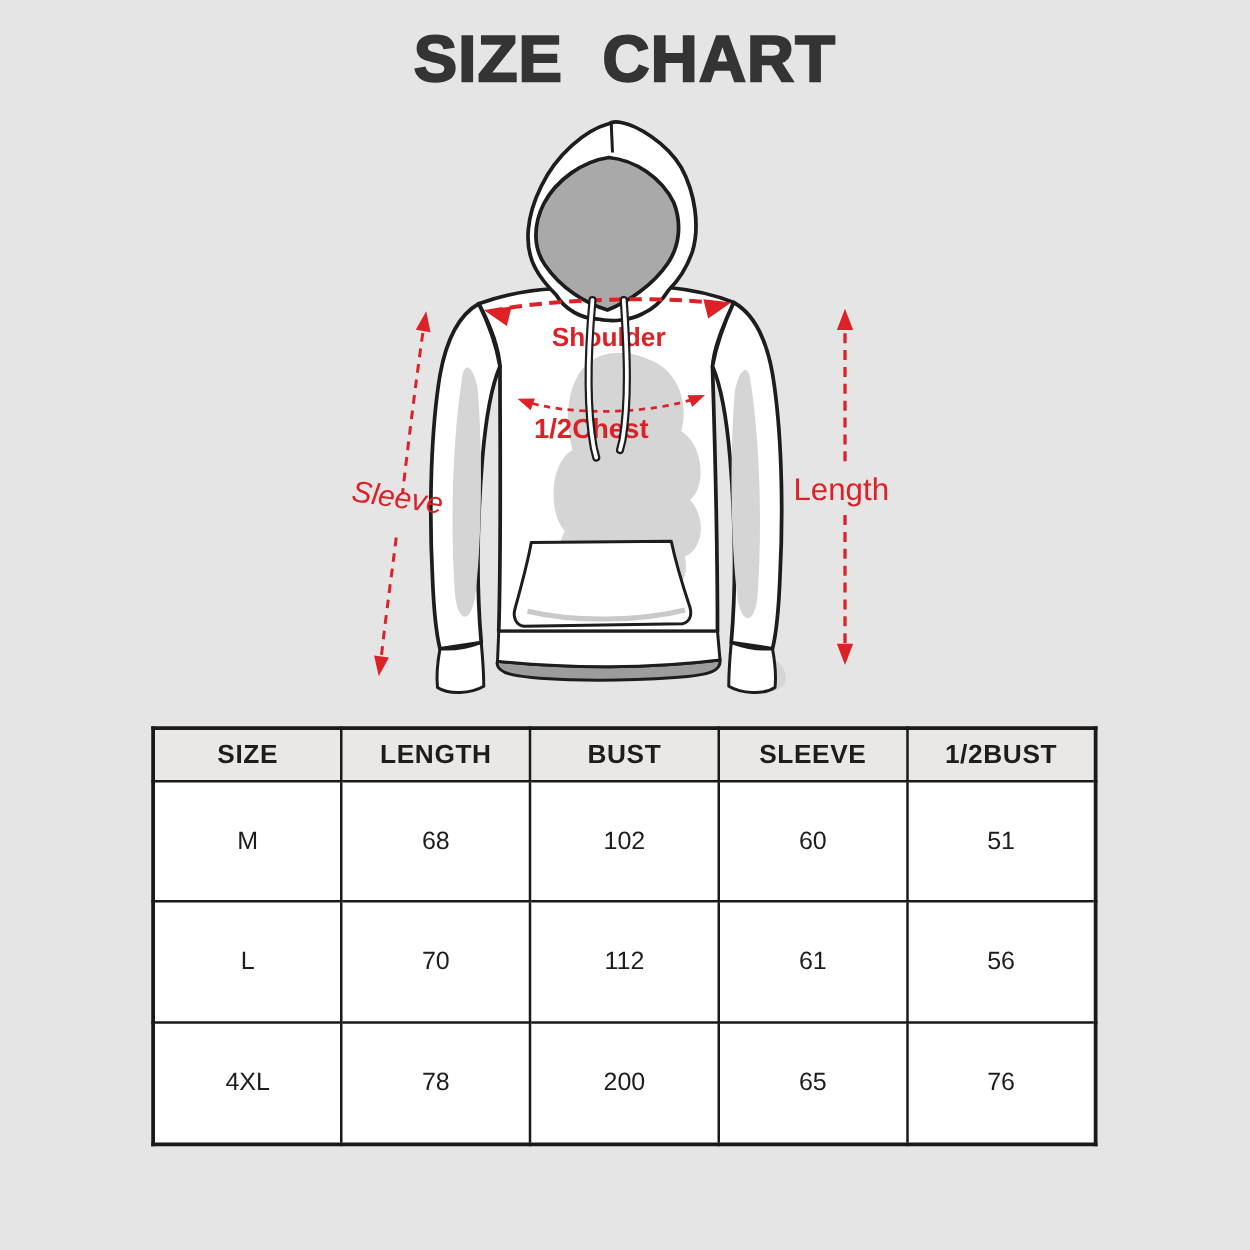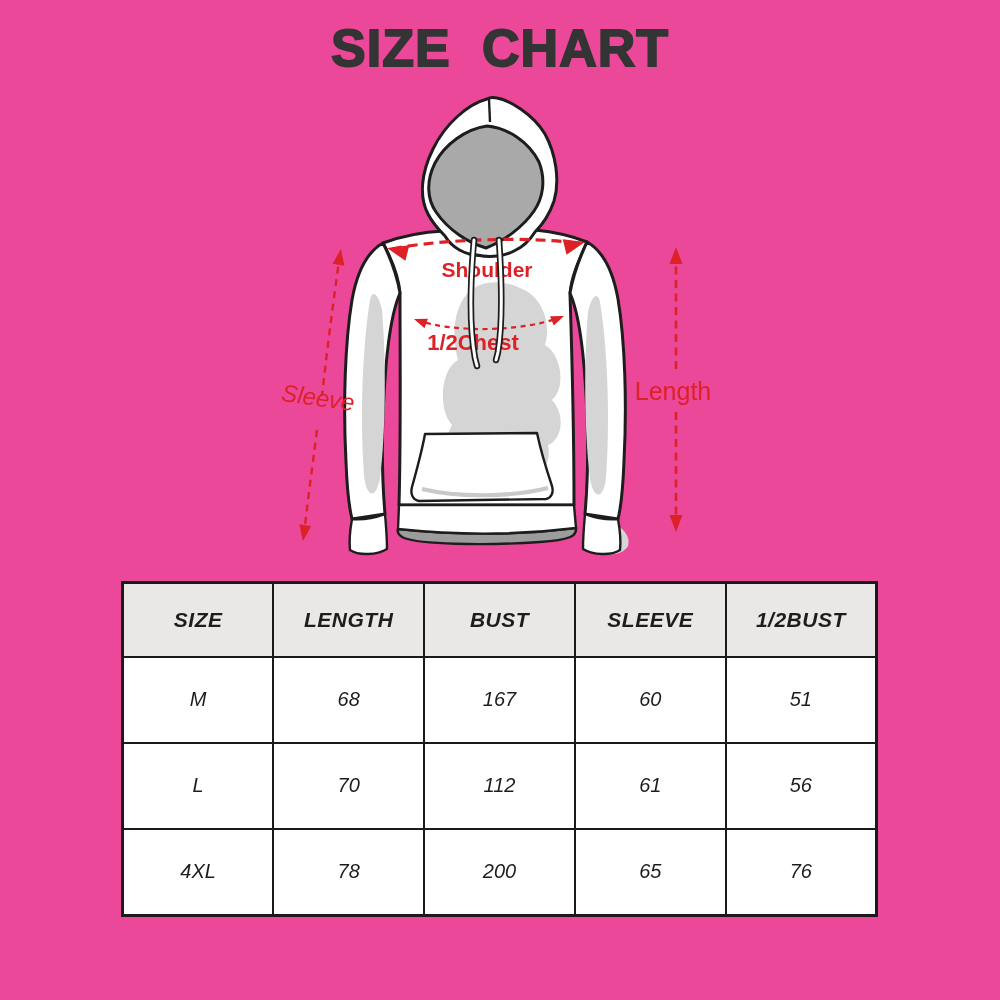--- a/index.html
+++ b/index.html
@@ -1,33 +1,33 @@
 <!DOCTYPE html>
 <html><head>
 <meta charset="utf-8">
 <style>
   html,body{margin:0;padding:0;background:#ffffff;}
-  .canvas{position:relative;width:1000px;height:1000px;background:#ec4899;overflow:hidden;
+  .canvas{position:relative;width:1000px;height:1000px;background:#e5e5e5;overflow:hidden;
           font-family:"Liberation Sans",sans-serif;}
   .title{position:absolute;top:20px;left:0;width:100%;margin:0;text-align:center;
          font-size:52px;line-height:56px;font-weight:bold;letter-spacing:1px;word-spacing:16px;
          color:#343434;-webkit-text-stroke:1.8px #343434;}
   .diagram{position:absolute;left:270px;top:85px;width:460px;height:490px;}
   .diagram text{font-family:"Liberation Sans",sans-serif;}
   .garment{fill:#ffffff;stroke:#1d1d1d;stroke-width:3;stroke-linejoin:round;stroke-linecap:round;}
   .thin{stroke-width:2.4;}
   .shade{fill:#d5d5d5;stroke:none;}
   .red-line{fill:none;stroke:#dc2127;stroke-linecap:butt;}
   .red-fill{fill:#dc2127;stroke:none;}
   .red-lbl{fill:#dc2127;}
   .lbl-b{font-weight:bold;}
   .size-table{position:absolute;left:121px;top:581px;width:757px;height:336px;
               border-collapse:collapse;table-layout:fixed;text-align:center;color:#1d1d1d;
               border:3px solid #1a1a1a;}
-  .size-table th,.size-table td{border:2px solid #1a1a1a;padding:16px;vertical-align:middle;font-style:italic;}
+  .size-table th,.size-table td{border:2px solid #1a1a1a;padding:0;vertical-align:middle;}
   .size-table th{background:#e9e8e6;font-size:21px;font-weight:bold;letter-spacing:.5px;height:40px;}
   .size-table td{background:#ffffff;font-size:20px;height:40px;}
 </style>
 </head>
 <body>
 
 <div class="canvas">
 
   <h1 class="title">SIZE CHART</h1>
 
@@ -108,21 +108,21 @@
         <th>LENGTH</th>
         <th>BUST</th>
         <th>SLEEVE</th>
         <th>1/2BUST</th>
       </tr>
     </thead>
     <tbody>
       <tr>
         <td>M</td>
         <td>68</td>
-        <td>167</td>
+        <td>102</td>
         <td>60</td>
         <td>51</td>
       </tr>
       <tr>
         <td>L</td>
         <td>70</td>
         <td>112</td>
         <td>61</td>
         <td>56</td>
       </tr>

